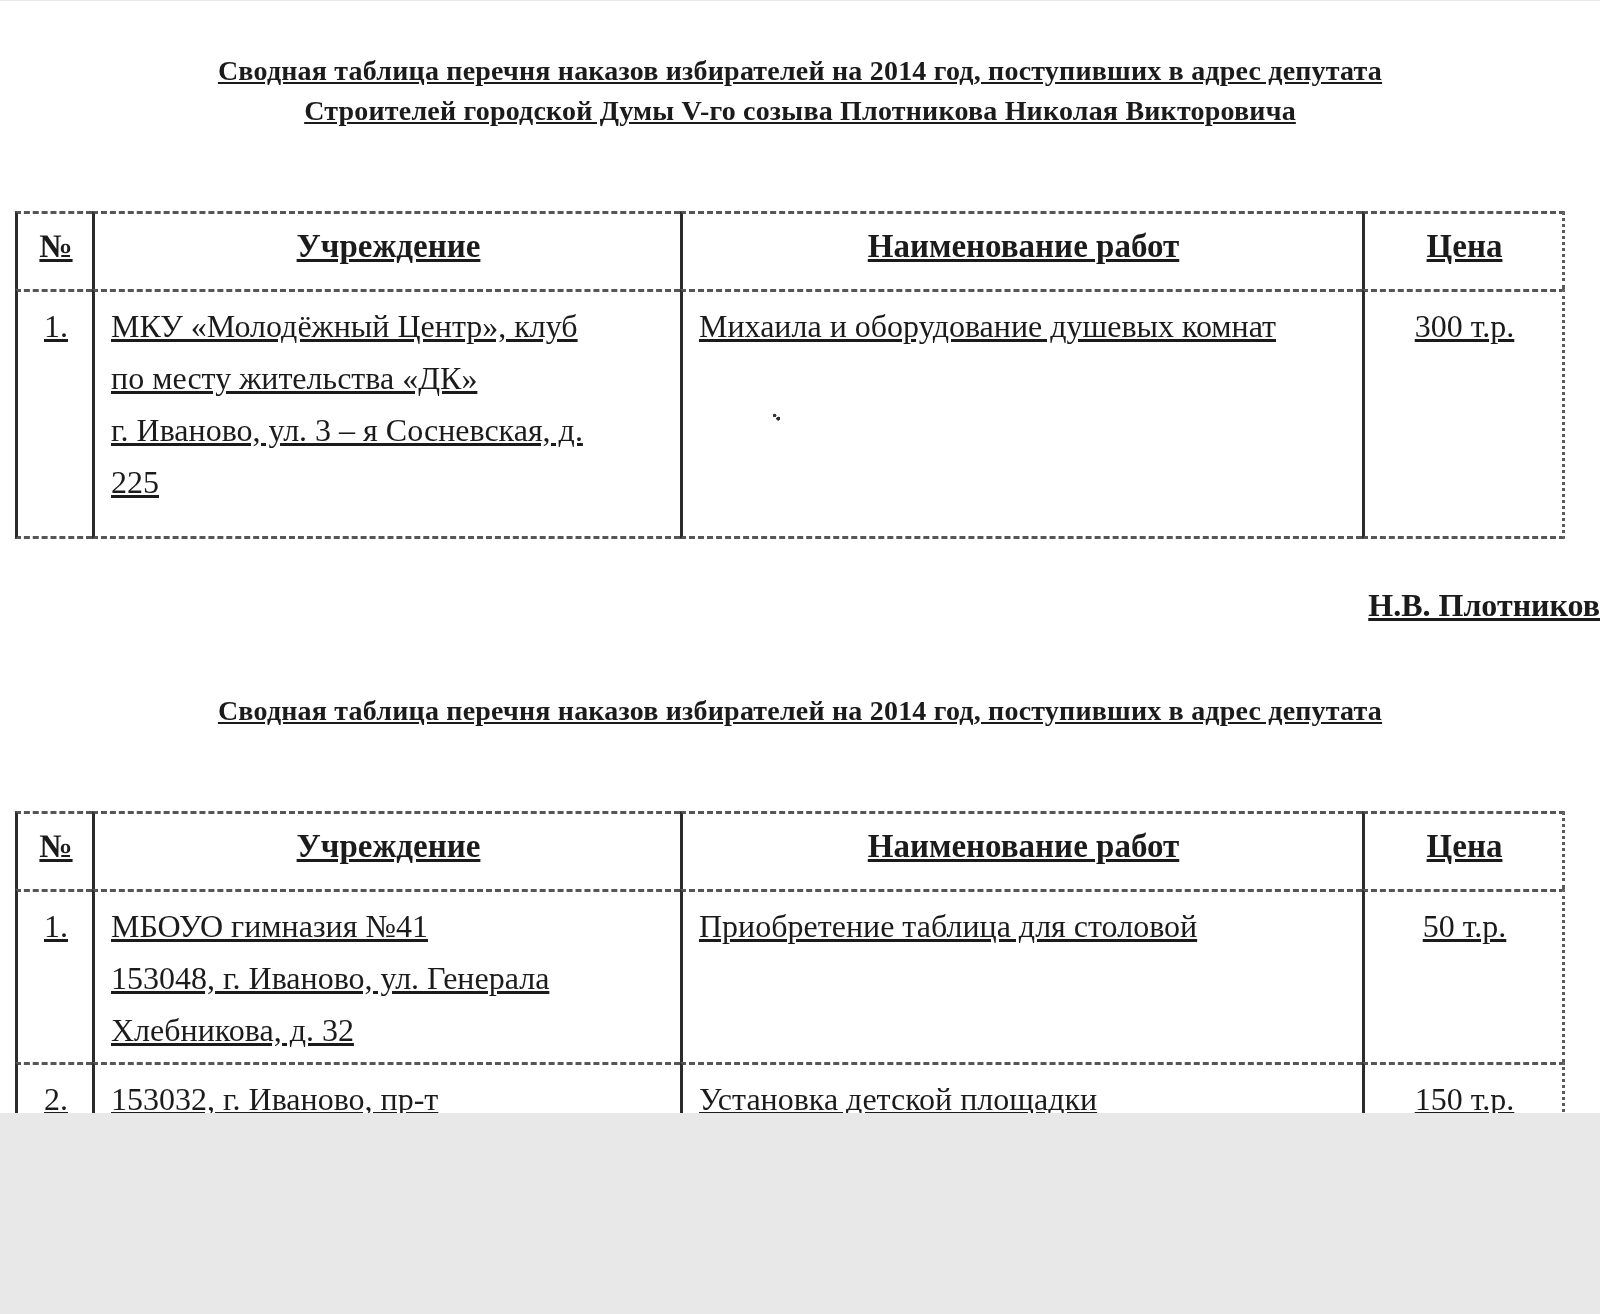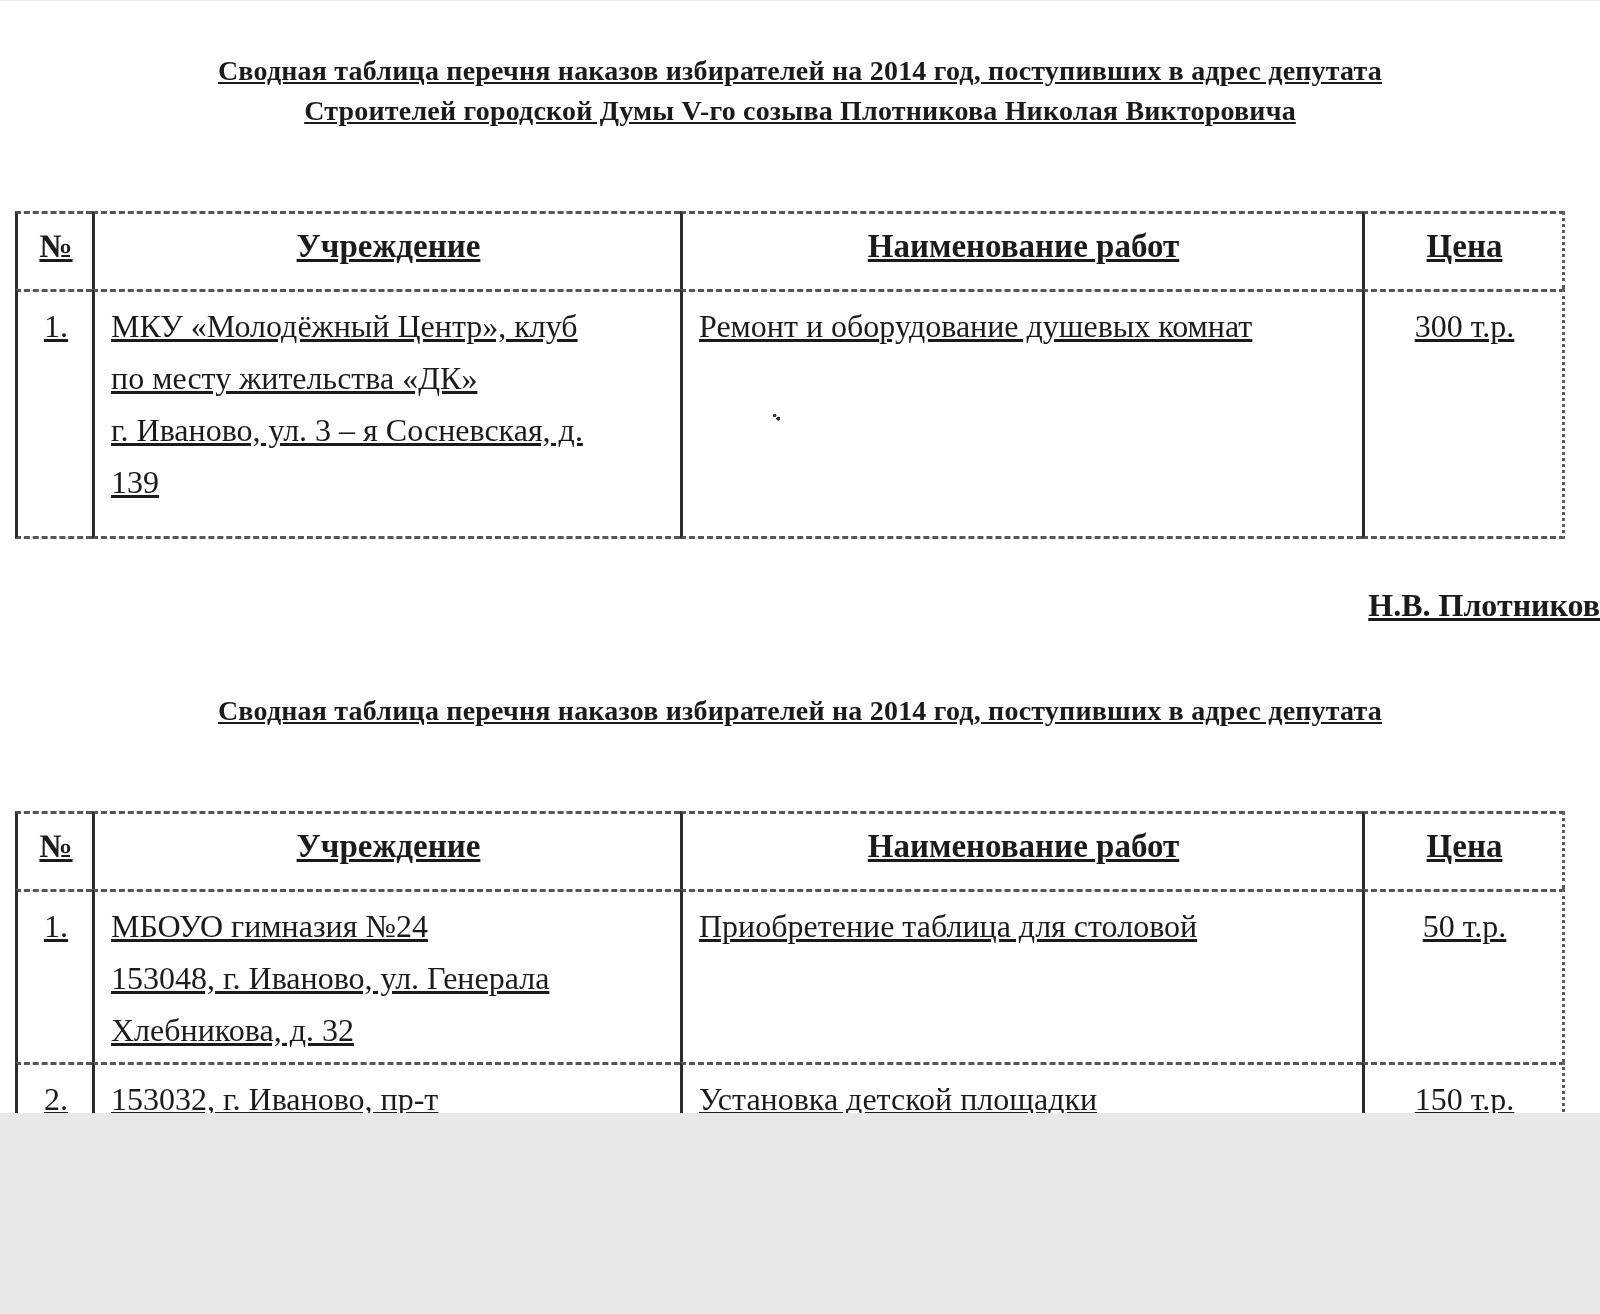--- a/index.html
+++ b/index.html
@@ -120,22 +120,22 @@
           <th>Наименование работ</th>
           <th>Цена</th>
         </tr>
       </thead>
       <tbody>
         <tr class="h-250">
           <td class="cell-num">1.</td>
           <td class="cell-inst">МКУ «Молодёжный Центр», клуб
 по месту жительства «ДК»
 г. Иваново, ул. 3 – я Сосневская, д.
-139</td>
-          <td class="cell-work">Ремонт и оборудование душевых комнат</td>
+225</td>
+          <td class="cell-work">Михаила и оборудование душевых комнат</td>
           <td class="cell-price">300 т.р.</td>
         </tr>
       </tbody>
     </table>
 
     <div class="signature signature-1">Н.В. Плотников</div>
   </section>
 
   <section>
     <div class="doc-title title-2">
@@ -153,21 +153,21 @@
         <tr class="h-head">
           <th>№</th>
           <th>Учреждение</th>
           <th>Наименование работ</th>
           <th>Цена</th>
         </tr>
       </thead>
       <tbody>
         <tr class="h-141">
           <td class="cell-num">1.</td>
-          <td class="cell-inst">МБОУО гимназия №24
+          <td class="cell-inst">МБОУО гимназия №41
 153048, г. Иваново, ул. Генерала
 Хлебникова, д. 32</td>
           <td class="cell-work">Приобретение таблица для столовой</td>
           <td class="cell-price">50 т.р.</td>
         </tr>
         <tr class="h-127">
           <td class="cell-num">2.</td>
           <td class="cell-inst">153032, г. Иваново, пр-т
 Строителей, д. 74</td>
           <td class="cell-work">Установка детской площадки</td>

